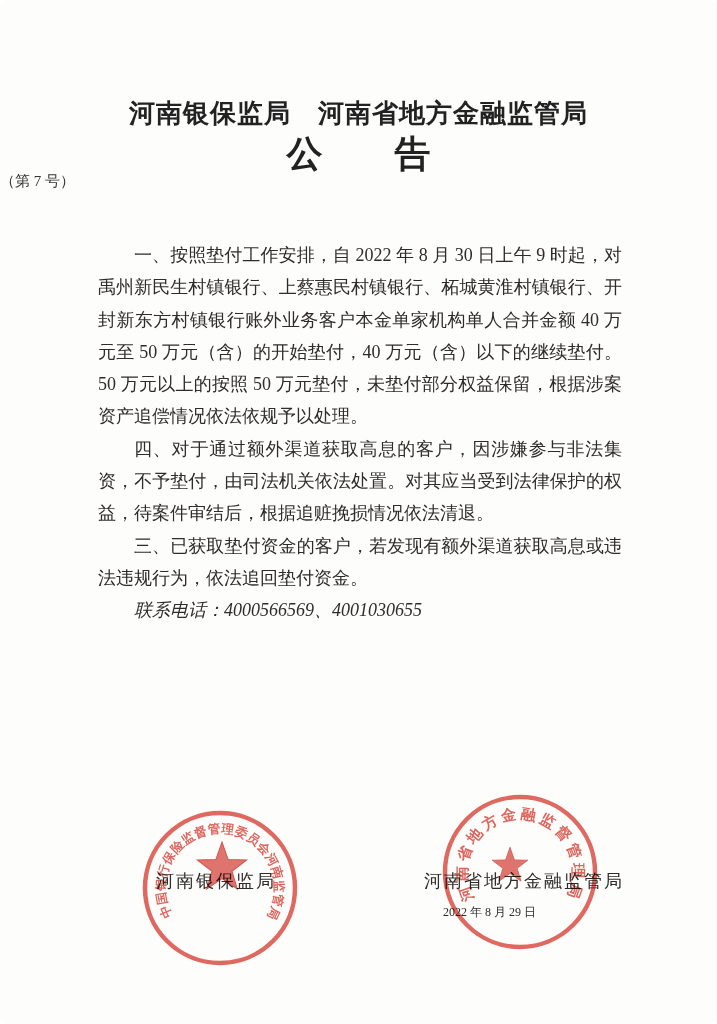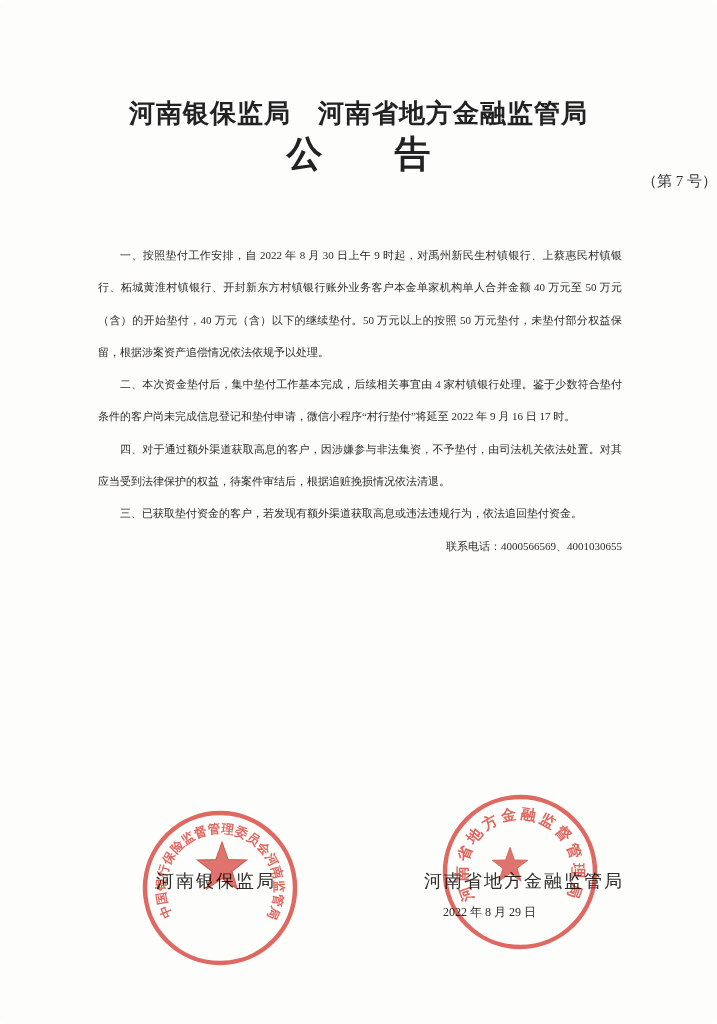--- a/index.html
+++ b/index.html
@@ -34,40 +34,40 @@
     font-size: 36px;
     font-weight: bold;
     color: #222;
     white-space: pre;
   }
   .doc-number {
     position: absolute;
     top: 172px;
     left: 0;
     width: 717px;
-    text-align: right;
+    text-align: left;
     font-size: 15px;
     color: #333;
     white-space: pre;
   }
   .body-text {
     position: absolute;
     left: 98px;
     top: 239px;
     width: 524px;
-    font-size: 11px;
+    font-size: 18px;
     line-height: 32.3px;
     text-align: justify;
     color: #2e2b28;
   }
   .body-text p {
     margin: 0;
     text-indent: 2em;
   }
-  .body-text p.contact { text-align: right; }
+  .body-text p.contact { text-align: left; font-style: italic; }
   .sig {
     position: absolute;
     font-size: 18px;
     letter-spacing: 2px;
     color: #2e2b28;
     white-space: pre;
     z-index: 1;
   }
   .sig-left  { left: 156px; top: 869px; }
   .sig-right { left: 424px; top: 869px; }
@@ -97,21 +97,20 @@
 <body>
 
 <div class="page">
 
   <div class="doc-title">河南银保监局　河南省地方金融监管局</div>
   <div class="doc-subtitle">公　　告</div>
   <div class="doc-number">（第 7 号）</div>
 
   <div class="body-text">
     <p>一、按照垫付工作安排，自 2022 年 8 月 30 日上午 9 时起，对禹州新民生村镇银行、上蔡惠民村镇银行、柘城黄淮村镇银行、开封新东方村镇银行账外业务客户本金单家机构单人合并金额 40 万元至 50 万元（含）的开始垫付，40 万元（含）以下的继续垫付。50 万元以上的按照 50 万元垫付，未垫付部分权益保留，根据涉案资产追偿情况依法依规予以处理。</p>
-    <p>二、本次资金垫付后，集中垫付工作基本完成，后续相关事宜由 4 家村镇银行处理。鉴于少数符合垫付条件的客户尚未完成信息登记和垫付申请，微信小程序“村行垫付”将延至 2022 年 9 月 16 日 17 时。</p>
     <p>四、对于通过额外渠道获取高息的客户，因涉嫌参与非法集资，不予垫付，由司法机关依法处置。对其应当受到法律保护的权益，待案件审结后，根据追赃挽损情况依法清退。</p>
     <p>三、已获取垫付资金的客户，若发现有额外渠道获取高息或违法违规行为，依法追回垫付资金。</p>
     <p class="contact">联系电话：4000566569、4001030655</p>
   </div>
 
   <div class="sig sig-left">河南银保监局</div>
   <div class="sig sig-right">河南省地方金融监管局</div>
   <div class="sig-date">2022 年 8 月 29 日</div>
 
   <svg class="seal seal-left" width="164" height="164" viewBox="0 0 164 164">

